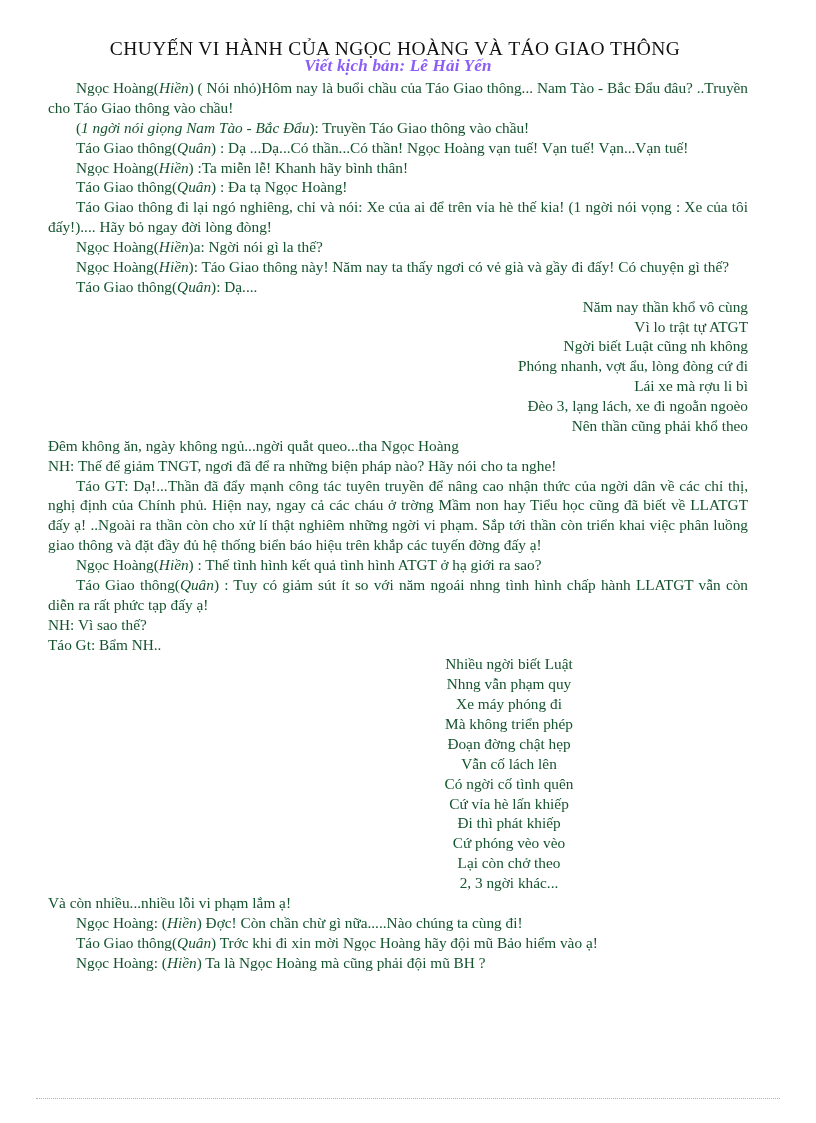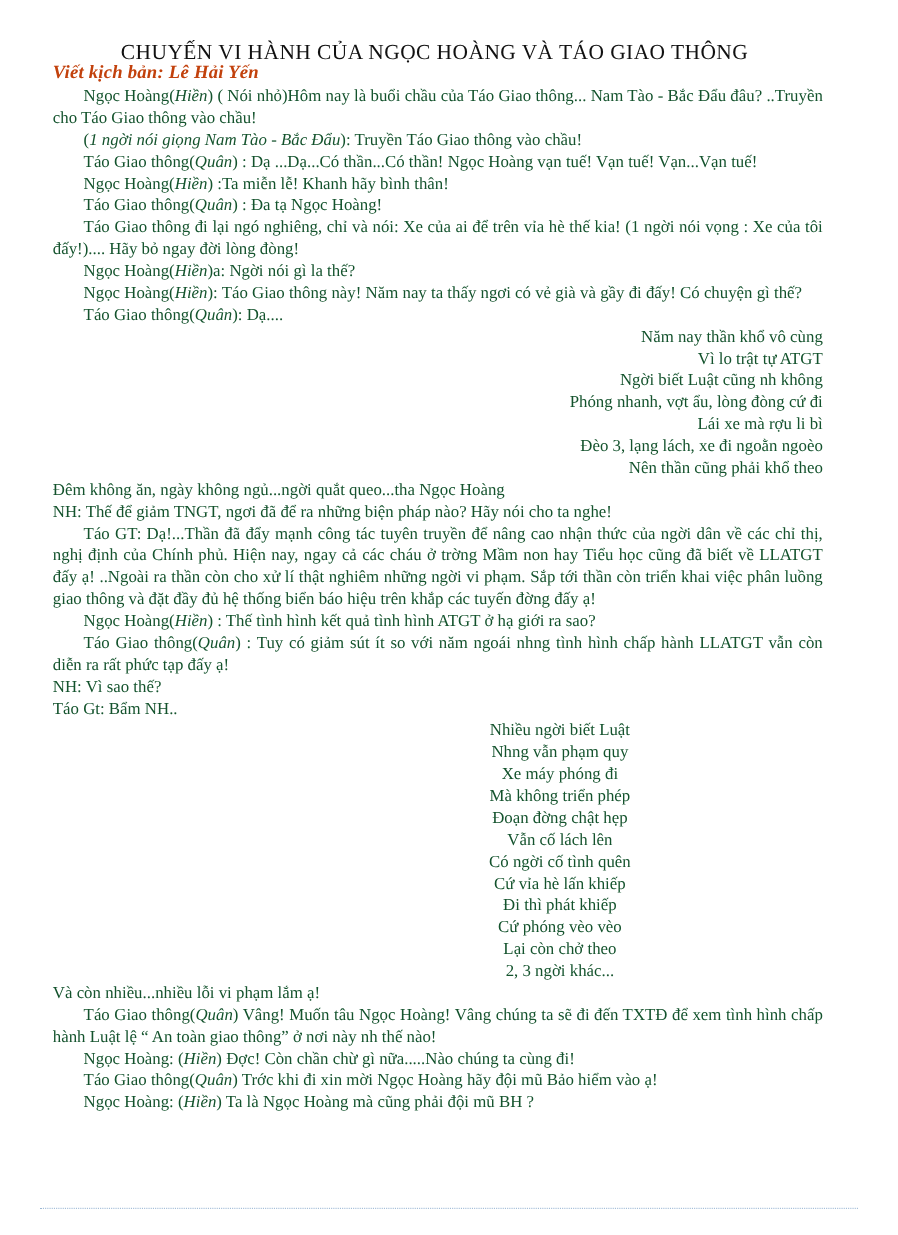--- a/index.html
+++ b/index.html
@@ -25,25 +25,26 @@
   }
   .title {
     text-align: center;
     font-size: 19.5px;
     letter-spacing: 0.4px;
     color: #111;
     white-space: nowrap;
     margin-left: -6px;
   }
   .subtitle {
+    text-align: center;
     font-family: "Liberation Serif", serif;
     font-style: italic;
     font-weight: bold;
     font-size: 17px;
-    color: #c2410c;
+    color: #8b5cf6;
     margin-top: -4px;
     letter-spacing: 0.2px;
   }
   .body-block {
     margin-top: 2px;
     font-size: 15.3px;
     line-height: 1.30;
     text-align: justify;
     color: #14532d;
   }
@@ -115,20 +116,19 @@
         <p class="verse2"><span>Mà không triển phép</span></p>
         <p class="verse2"><span>Đoạn đờng   chật hẹp</span></p>
         <p class="verse2"><span>Vẫn cố lách lên</span></p>
         <p class="verse2"><span>Có ngời   cố tình quên</span></p>
         <p class="verse2"><span>Cứ vỉa hè lấn khiếp</span></p>
         <p class="verse2"><span>Đi thì phát khiếp</span></p>
         <p class="verse2"><span>Cứ phóng vèo vèo</span></p>
         <p class="verse2"><span>Lại còn chở theo</span></p>
         <p class="verse2"><span>2, 3 ngời   khác...</span></p>
         <p class="para noindent"><span>     Và còn nhiều...nhiều lỗi vi phạm lắm ạ!</span></p>
-        <p class="para"><span>Táo Giao thông(</span><span class="it">Quân</span><span>) Vâng! Muốn tâu Ngọc Hoàng! Vâng chúng ta sẽ đi đến TXTĐ để xem tình hình chấp hành Luật lệ “ An toàn giao thông” ở nơi này nh   thế nào!</span></p>
         <p class="para"><span>Ngọc Hoàng: (</span><span class="it">Hiền</span><span>) Đợc!   Còn chần chừ gì nữa.....Nào chúng ta cùng đi!</span></p>
         <p class="para"><span>Táo Giao thông(</span><span class="it">Quân</span><span>) Trớc   khi đi xin mời Ngọc Hoàng hãy đội mũ Bảo hiểm vào ạ!</span></p>
         <p class="para"><span>Ngọc Hoàng: (</span><span class="it">Hiền</span><span>) Ta là Ngọc Hoàng mà cũng phải đội mũ BH ?</span></p>
       </div>
   </div>
   <div class="footer-rule"></div>
 </div>
 
 </body></html>

